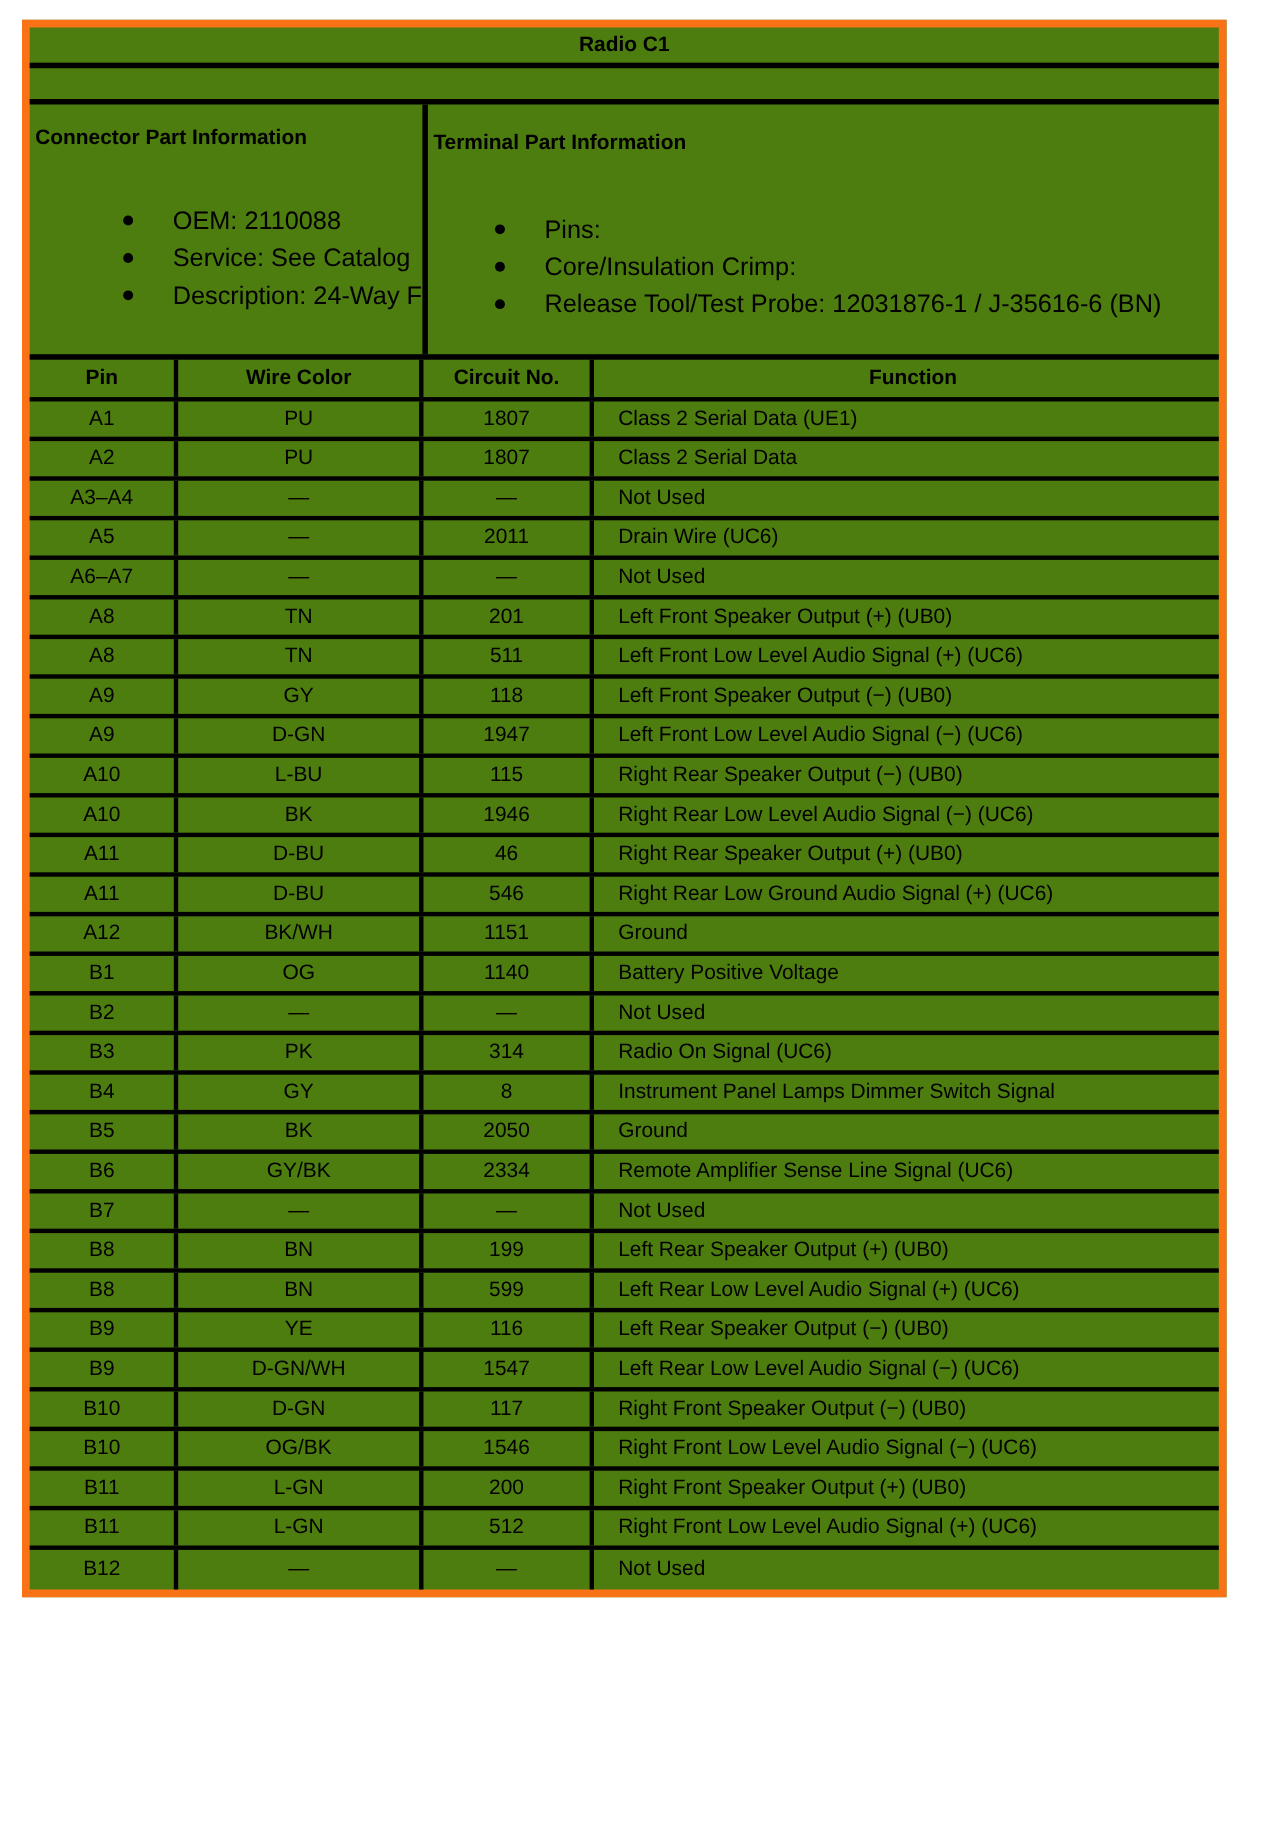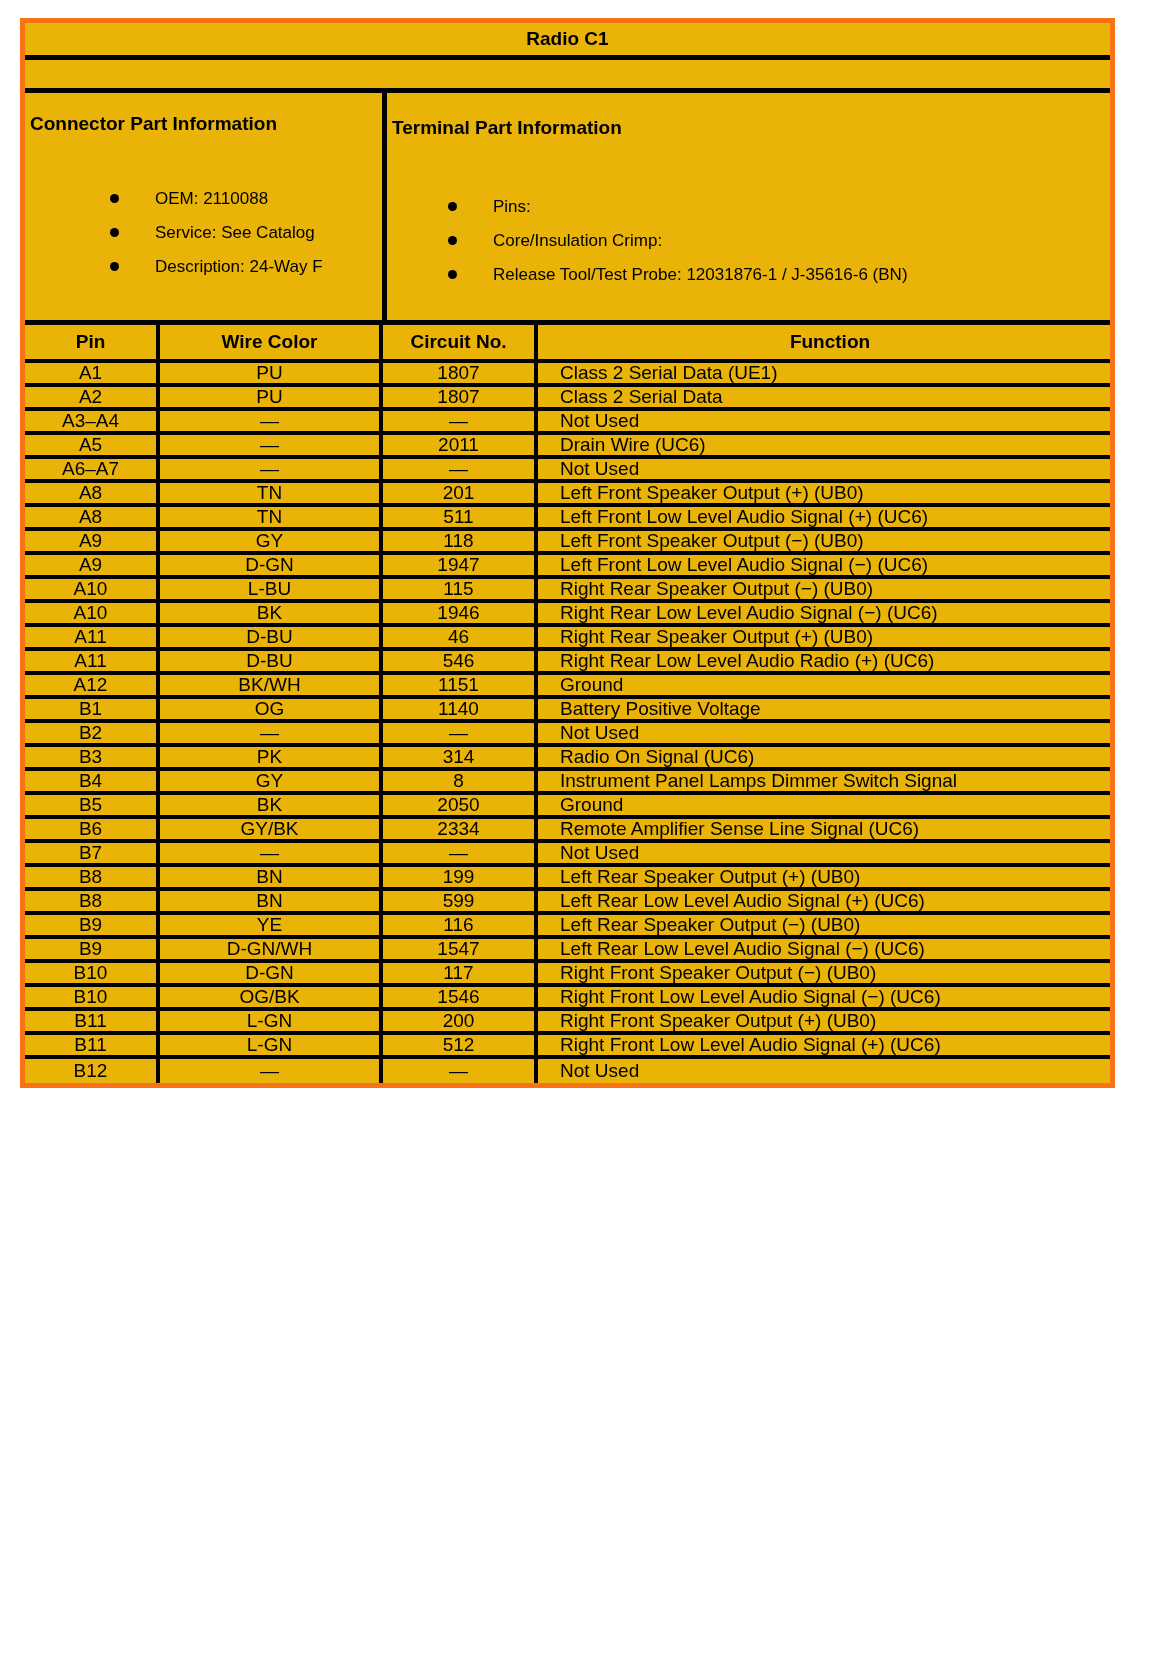--- a/index.html
+++ b/index.html
@@ -14,22 +14,22 @@
     width: 1152px;
     height: 1666px;
     background: #ffffff;
     overflow: hidden;
   }
   .table-outer {
     position: absolute;
     left: 20px;
     top: 18px;
     width: 1095px;
-    border: 5px solid #f97316;
-    background: #eab308;
+    border: 7px solid #f97316;
+    background: #4d7c0f;
   }
   .title-row {
     height: 37px;
     border-bottom: 5px solid #000000;
     display: flex;
     align-items: center;
     justify-content: center;
     font-weight: bold;
     font-size: 19px;
   }
@@ -58,41 +58,41 @@
   .section-heading {
     font-weight: bold;
     font-size: 19px;
   }
   .bullet-list.connector-list { margin-top: 52px; padding-left: 80px; }
   .bullet-list.terminal-list  { margin-top: 56px; padding-left: 56px; }
   .bullet-item {
     display: flex;
     align-items: flex-start;
     margin-bottom: 11px;
-    font-size: 17px;
+    font-size: 23px;
     line-height: 23px;
   }
   .dot {
     flex: 0 0 auto;
     width: 9px;
     height: 9px;
     border-radius: 50%;
     background: #000000;
     margin-top: 7px;
     margin-right: 36px;
   }
   .header-row {
     display: flex;
     height: 38px;
     border-bottom: 4px solid #000000;
     font-weight: bold;
   }
   .data-row {
     display: flex;
-    height: 24px;
+    height: 36px;
     border-bottom: 4px solid #000000;
   }
   .data-row:last-child { border-bottom: none; }
   .cell {
     display: flex;
     align-items: center;
     justify-content: center;
     font-size: 19px;
     overflow: hidden;
     white-space: nowrap;
@@ -226,21 +226,21 @@
         <div class="data-row">
           <div class="cell col-pin">A11</div>
           <div class="cell col-wire">D-BU</div>
           <div class="cell col-circuit">46</div>
           <div class="cell col-func">Right Rear Speaker Output (+) (UB0)</div>
         </div>
         <div class="data-row">
           <div class="cell col-pin">A11</div>
           <div class="cell col-wire">D-BU</div>
           <div class="cell col-circuit">546</div>
-          <div class="cell col-func">Right Rear Low Level Audio Radio (+) (UC6)</div>
+          <div class="cell col-func">Right Rear Low Ground Audio Signal (+) (UC6)</div>
         </div>
         <div class="data-row">
           <div class="cell col-pin">A12</div>
           <div class="cell col-wire">BK/WH</div>
           <div class="cell col-circuit">1151</div>
           <div class="cell col-func">Ground</div>
         </div>
         <div class="data-row">
           <div class="cell col-pin">B1</div>
           <div class="cell col-wire">OG</div>

